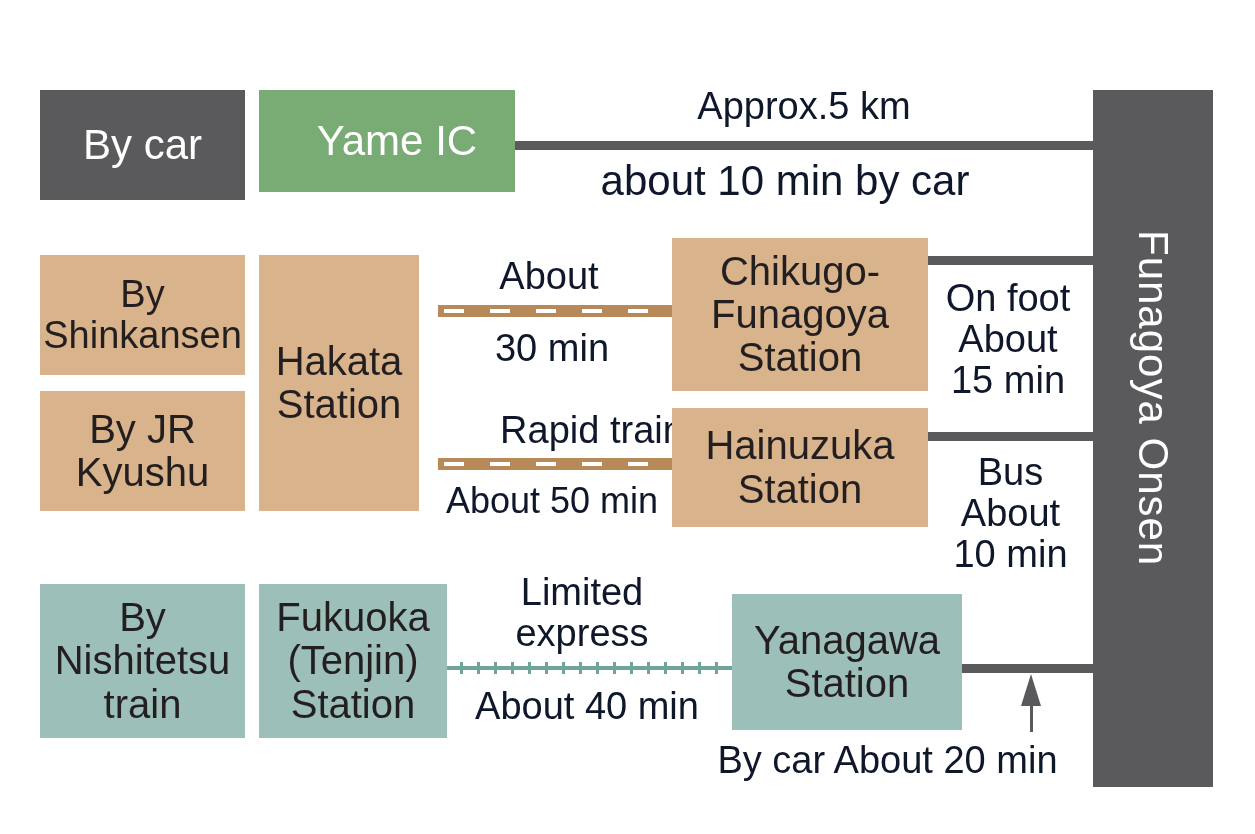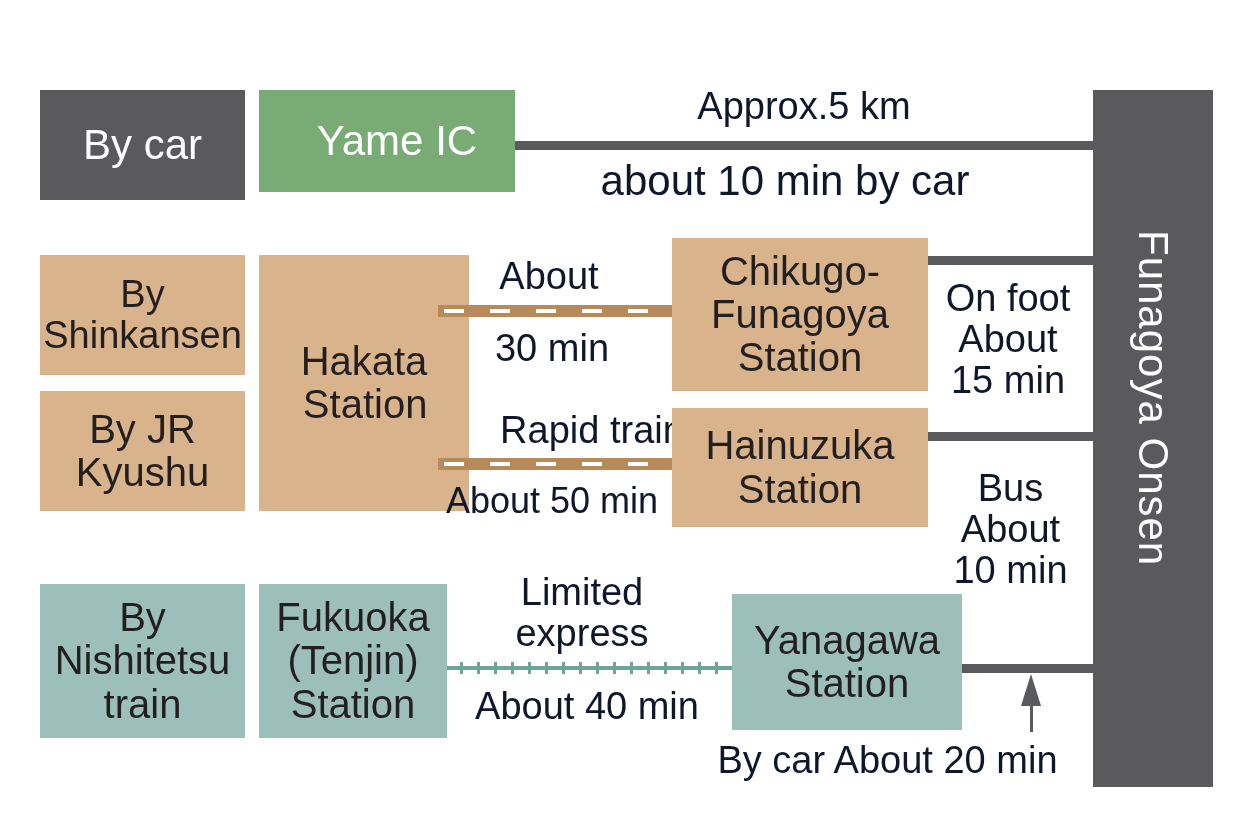--- a/index.html
+++ b/index.html
@@ -45,21 +45,21 @@
 <div class="lbl" style="left:515px; width:540px; top:158px; font-size:42px;">about 10 min by car</div>
 
 <div class="box tan" style="left:40px; top:255px; width:205px; height:120px; font-size:38px; white-space:pre-line;">
   <span>By
 Shinkansen</span>
 </div>
 <div class="box tan" style="left:40px; top:391px; width:205px; height:120px; font-size:40px; white-space:pre-line;">
   <span>By JR
 Kyushu</span>
 </div>
-<div class="box tan" style="left:259px; top:255px; width:210px; height:256px; font-size:40px; white-space:pre-line;text-align:right;">
+<div class="box tan" style="left:259px; top:255px; width:160px; height:256px; font-size:40px; white-space:pre-line;">
   <span>Hakata
 Station</span>
 </div>
 
 <div class="jr-line" style="left:438px; top:305px; width:234px;">
     <div class="dash-row"></div>
   </div>
 <div class="lbl" style="left:438px; width:222px; top:256px; font-size:38px;">About</div>
 <div class="lbl" style="left:438px; width:228px; top:328px; font-size:38px;">30 min</div>
 <div class="box tan" style="left:672px; top:238px; width:256px; height:153px; font-size:40px; white-space:pre-line;">
@@ -75,21 +75,21 @@
 <div class="jr-line" style="left:438px; top:458px; width:234px;">
     <div class="dash-row"></div>
   </div>
 <div class="lbl" style="left:438px; width:228px; top:410px; font-size:38px;padding-left:40px;">Rapid train</div>
 <div class="lbl" style="left:438px; width:228px; top:482px; font-size:36px;">About 50 min</div>
 <div class="box tan" style="left:672px; top:408px; width:256px; height:119px; font-size:40px; white-space:pre-line;">
   <span>Hainuzuka
 Station</span>
 </div>
 <div class="line" style="left:928px; top:432px; width:165px; height:9px;"></div>
-<div class="lbl" style="left:928px; width:165px; top:452px; font-size:38px; white-space:pre-line;margin-top:16px;">Bus
+<div class="lbl" style="left:928px; width:165px; top:452px; font-size:38px; white-space:pre-line;">Bus
 About
 10 min</div>
 
 <div class="box teal" style="left:40px; top:584px; width:205px; height:154px; font-size:40px; white-space:pre-line;">
   <span>By
 Nishitetsu
 train</span>
 </div>
 <div class="box teal" style="left:259px; top:584px; width:188px; height:154px; font-size:40px; white-space:pre-line;">
   <span>Fukuoka

